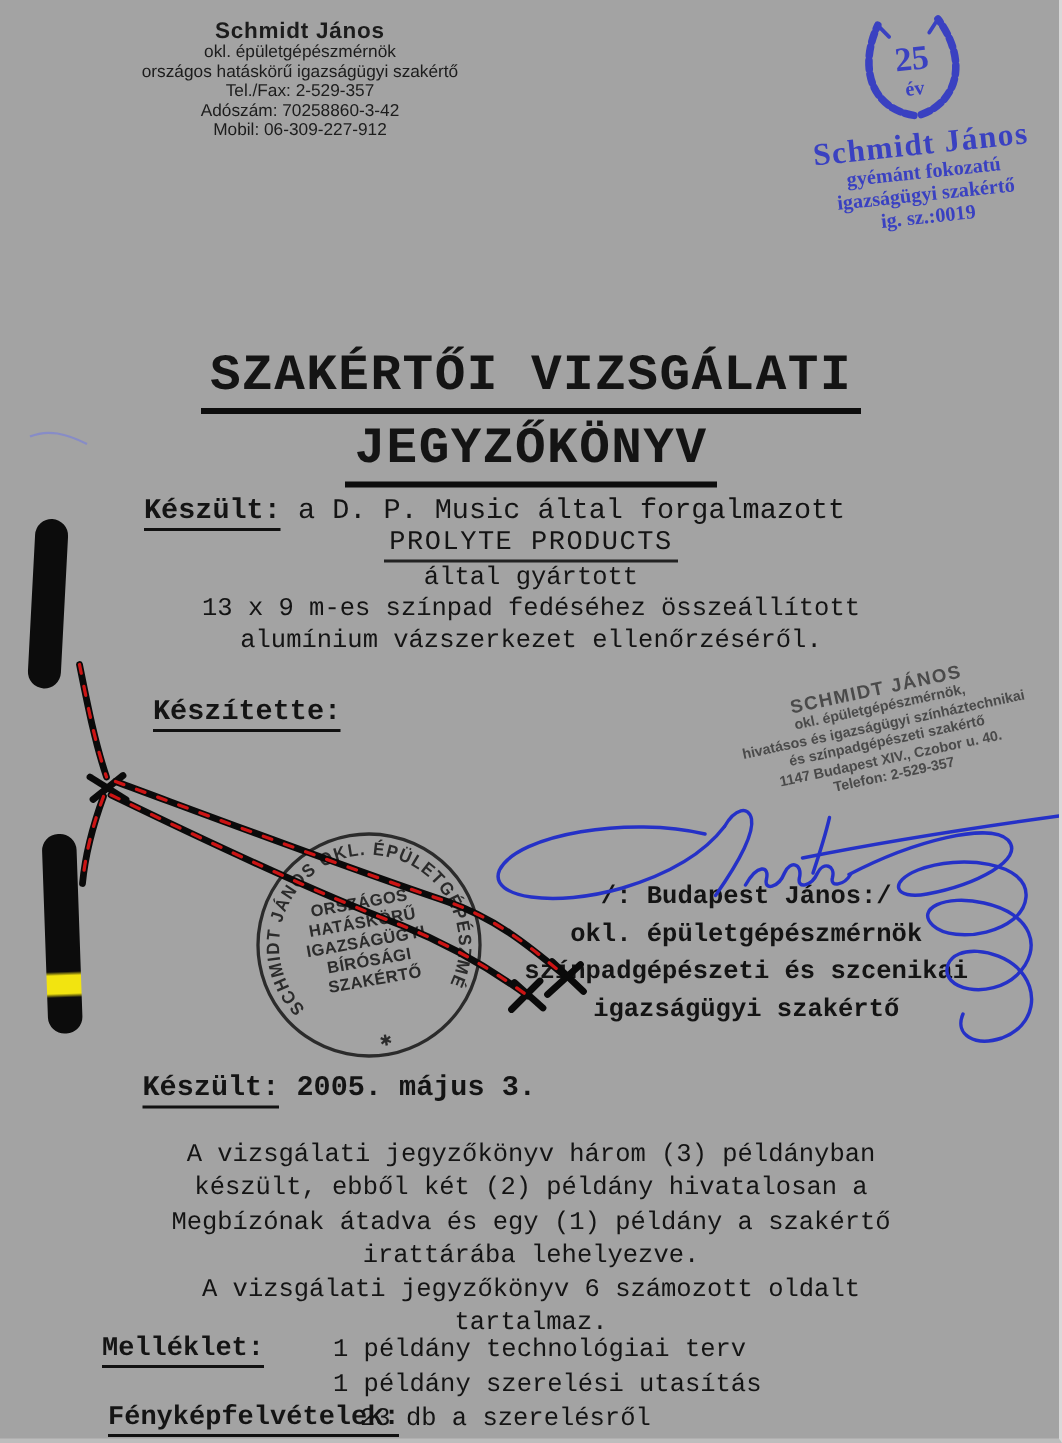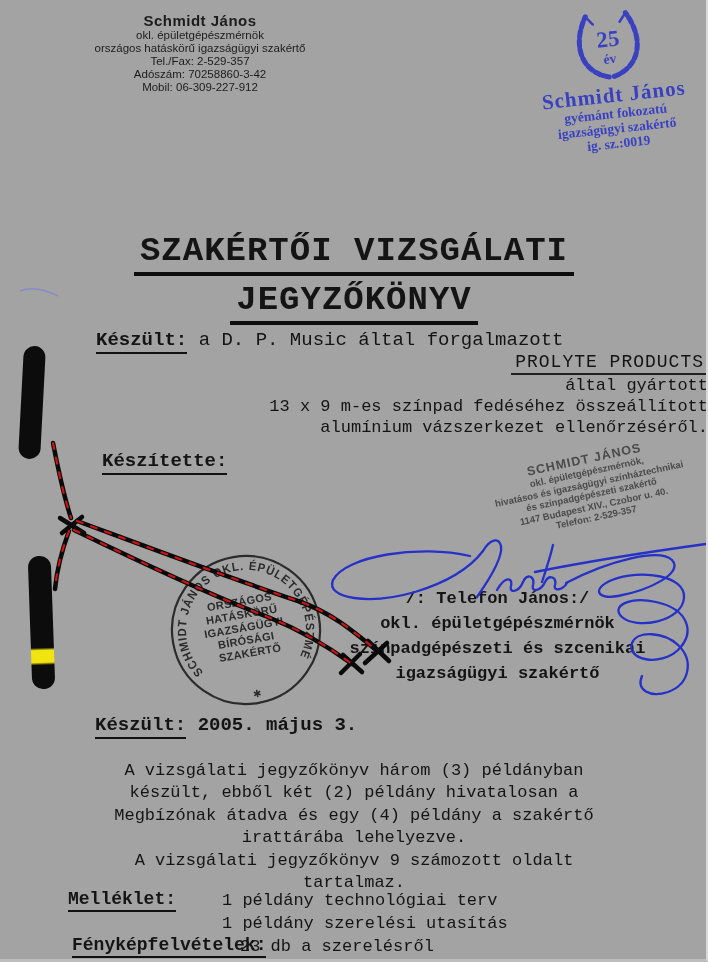--- a/index.html
+++ b/index.html
@@ -21,21 +21,21 @@
     transform:rotate(-6deg);color:#3a41c1;font-family:"Liberation Serif", serif;}
   .blue-stamp .bs-name{font-size:21px;font-weight:bold;letter-spacing:1px;line-height:22px;}
   .blue-stamp .bs-line{font-size:13.5px;font-weight:bold;line-height:15px;}
   
   .title-line{left:0;width:708px;text-align:center;}
   .title-line span{display:inline-block;font-size:34px;font-weight:bold;
     letter-spacing:1px;border-bottom:4px solid #0d0d0d;padding:0 6px 2px 6px;}
   
   .made-l1{left:96px;top:329px;font-size:19px;white-space:nowrap;}
   .lbl{font-weight:bold;border-bottom:2.5px solid #111;padding-bottom:1px;}
-  .center-line{left:0;width:708px;text-align:right;}
+  .center-line{left:0;width:708px;text-align:center;}
   .brand span{display:inline-block;font-size:18px;letter-spacing:1px;
     border-bottom:2px solid #222;padding:0 4px 1px 4px;}
   .t17{font-size:17px;}
   
   .office-stamp{left:470px;top:452px;width:240px;transform:rotate(-12deg);
     text-align:center;color:#4a4a4a;font-family:"Liberation Sans", sans-serif;}
   .office-stamp .os-name{font-size:12.5px;font-weight:bold;letter-spacing:1px;line-height:14px;}
   .office-stamp .os-line{font-size:9.5px;font-weight:bold;line-height:11.5px;}
   
   .sig-block{left:325px;top:586px;width:345px;text-align:center;
@@ -102,35 +102,35 @@
   <div class="abs title-line" style="top:281px;">
     <span>JEGYZŐKÖNYV</span>
   </div>
   <div class="abs center-line brand" style="top:352px;">
     <span>PROLYTE PRODUCTS</span>
   </div>
   <div class="abs center-line t17" style="top:376px;">által gyártott</div>
   <div class="abs center-line t17" style="top:397px;">13 x 9 m-es színpad fedéséhez összeállított</div>
   <div class="abs center-line t17" style="top:418px;">alumínium vázszerkezet ellenőrzéséről.</div>
 
-  <div class="abs" style="left:102px;top:450px;font-size:19px;">
+  <div class="abs" style="left:102px;top:463px;font-size:19px;">
     <span class="lbl">Készítette:</span>
   </div>
 
   <div class="abs office-stamp">
     <div class="os-name">SCHMIDT JÁNOS</div>
     <div class="os-line">okl. épületgépészmérnök,</div>
     <div class="os-line">hivatásos és igazságügyi színháztechnikai</div>
     <div class="os-line">és színpadgépészeti szakértő</div>
     <div class="os-line">1147 Budapest XIV., Czobor u. 40.</div>
     <div class="os-line">Telefon: 2-529-357</div>
   </div>
 
   <div class="abs sig-block">
-    <div>/: Telefon János:/</div>
+    <div>/: Budapest János:/</div>
     <div>okl. épületgépészmérnök</div>
     <div>színpadgépészeti és szcenikai</div>
     <div>igazságügyi szakértő</div>
   </div>
 
   <svg class="abs round-stamp" width="176" height="176" viewBox="-88 -88 176 176">
     <g transform="rotate(-10)">
       <circle cx="0" cy="0" r="74" fill="none" stroke="#2b2b2b" stroke-width="2.2"></circle>
       <defs>
         <path id="ringPath" d="M -49.1,34.4 A 60,60 0 1 1 49.1,34.4" fill="none"></path>
@@ -153,23 +153,23 @@
   <div class="abs markB"></div>
 
   <div class="abs date-row">
     <span class="lbl">Készült:</span>
     <span>2005. május 3.</span>
   </div>
 
   <div class="abs copies">
     <div>A vizsgálati jegyzőkönyv három (3) példányban</div>
     <div>készült, ebből két (2) példány hivatalosan a</div>
-    <div>Megbízónak átadva és egy (4) példány a szakértő</div>
+    <div>Megbízónak átadva és egy (1) példány a szakértő</div>
     <div>irattárába lehelyezve.</div>
-    <div>A vizsgálati jegyzőkönyv 9 számozott oldalt</div>
+    <div>A vizsgálati jegyzőkönyv 6 számozott oldalt</div>
     <div>tartalmaz.</div>
   </div>
 
   <div class="abs attach-lbl">
     <span class="lbl">Melléklet:</span>
   </div>
   <div class="abs attach-i0 t17">1 példány technológiai terv</div>
   <div class="abs attach-i1 t17">1 példány szerelési utasítás</div>
 
   <div class="abs photos-lbl">

